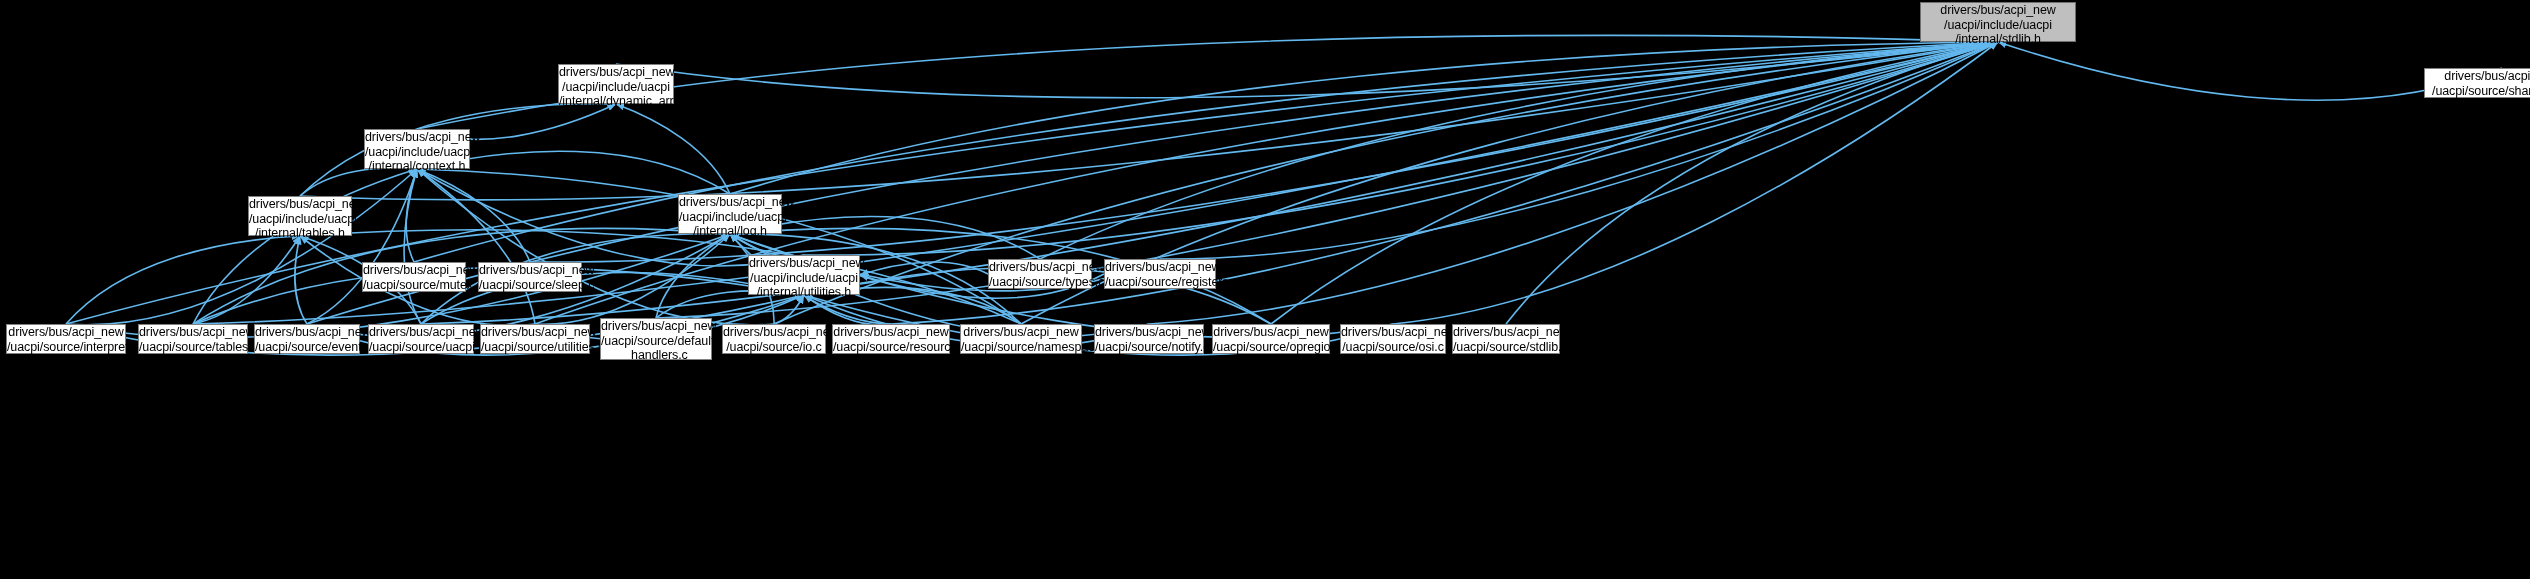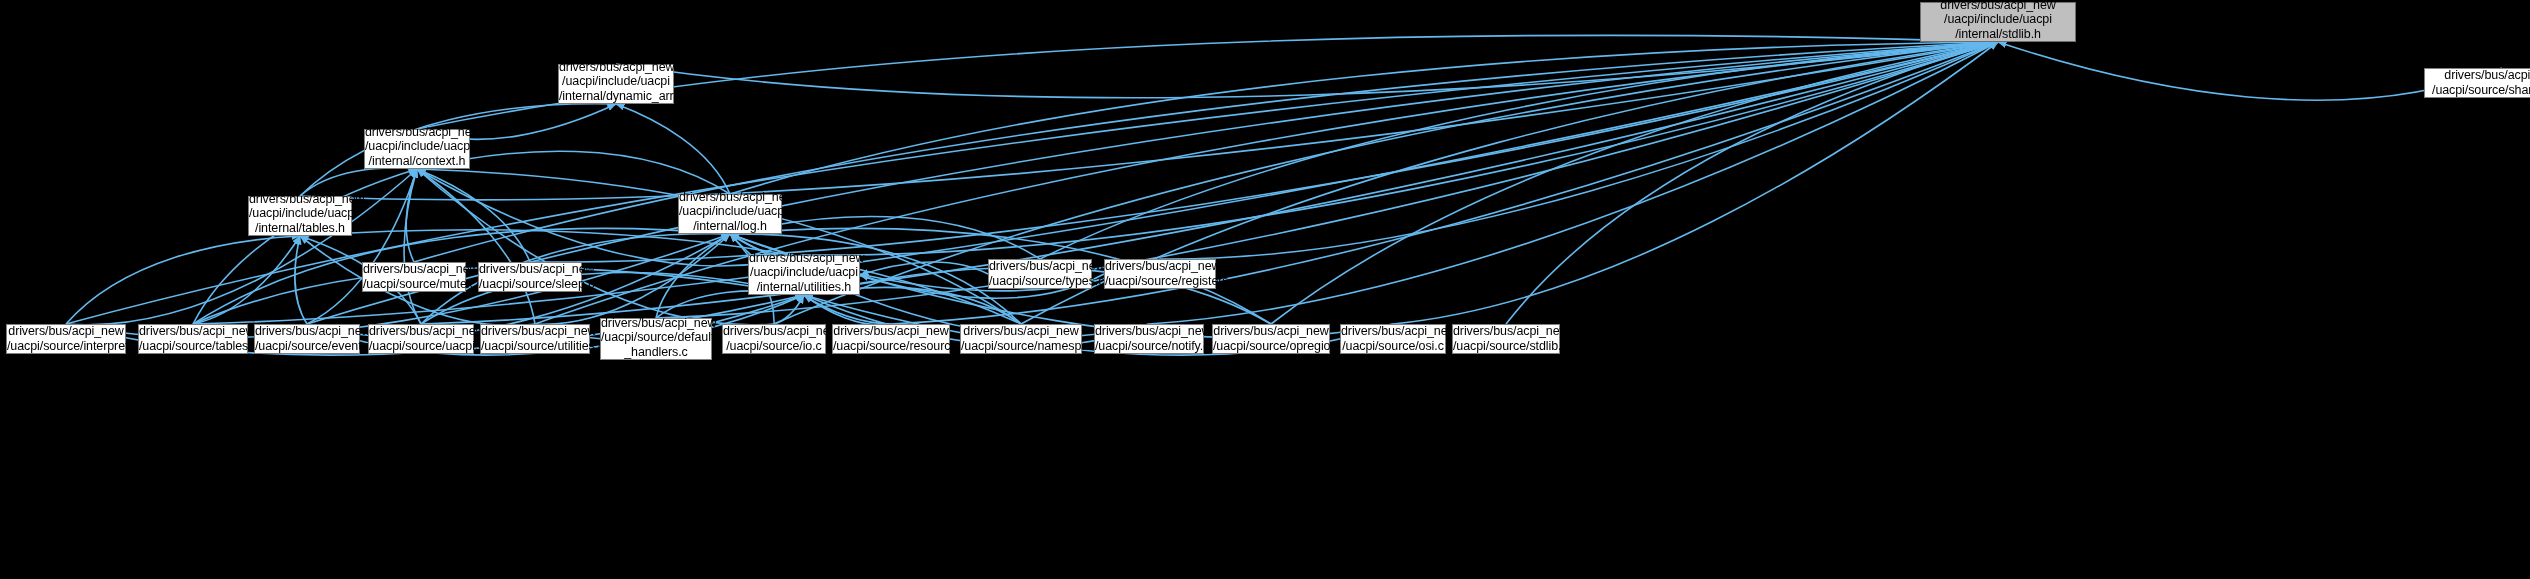--- a/index.html
+++ b/index.html
@@ -26,21 +26,21 @@
   .node {
     position: absolute;
     box-sizing: border-box;
     border: 1px solid #808080;
     background: #ffffff;
     color: #000000;
     font-size: 12.5px;
     line-height: 14.5px;
     text-align: center;
     display: flex;
-    align-items: flex-end;
+    align-items: flex-start;
     justify-content: center;
     white-space: pre;
     letter-spacing: -0.1px;
     z-index: 5;
   }
   .node.root {
     background: #bfbfbf;
     border: 1px solid #6f6f6f;
   }
   .node .label {

